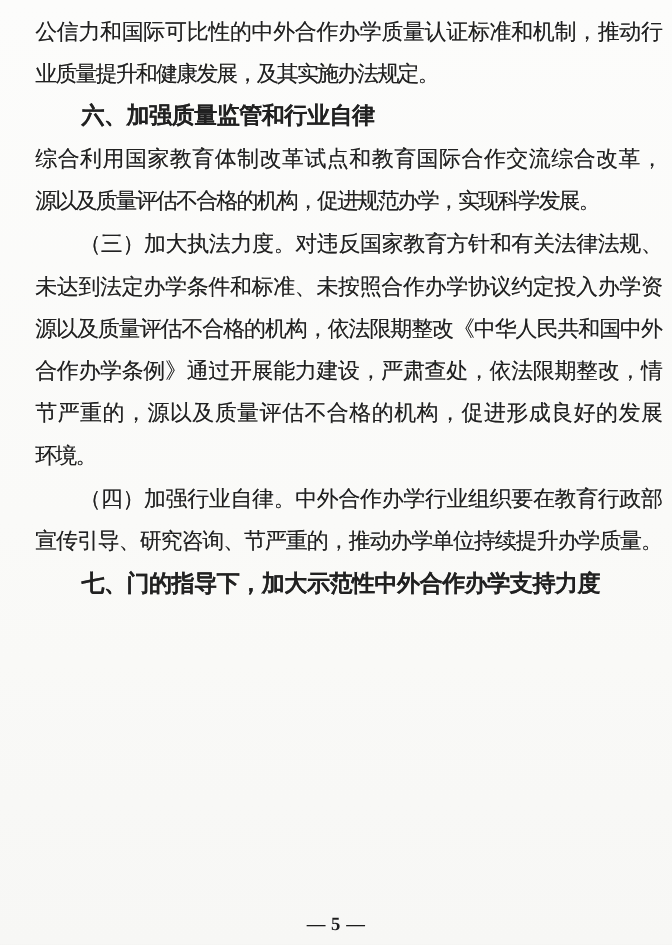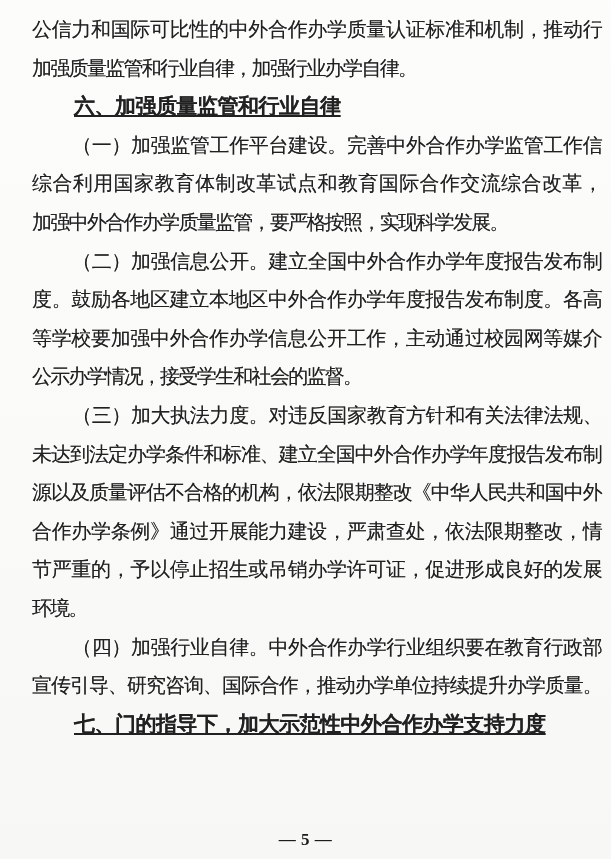--- a/index.html
+++ b/index.html
@@ -42,21 +42,20 @@
   }
   .line.indent {
     text-indent: 2em;
   }
   .block.heading .line {
     font-family: "Liberation Sans", "DejaVu Sans", sans-serif;
     font-weight: 700;
     font-size: 21px;
     letter-spacing: -0.5px;
     text-shadow: 0 0 0.6px rgba(20,20,20,0.7);
-    text-decoration: underline;
   }
   .page-footer {
     position: absolute;
     left: 0;
     right: 0;
     bottom: 0;
     height: 39px;
     line-height: 39px;
     text-align: center;
     font-weight: 700;
@@ -65,46 +64,39 @@
     color: #1c1c1c;
   }
 </style>
 </head>
 <body>
 
 <div class="page">
   <div class="doc-body">
       <div class="block para">
         <div class="line fill">公信力和国际可比性的中外合作办学质量认证标准和机制，推动行</div>
-        <div class="line">加强质量监管和行业自律，加强行业办学自律。</div>
+        <div class="line">业质量提升和健康发展，及其实施办法规定。</div>
       </div>
       <div class="block heading">
         <div class="line indent">六、加强质量监管和行业自律</div>
       </div>
       <div class="block para">
-        <div class="line fill indent">（一）加强监管工作平台建设。完善中外合作办学监管工作信</div>
         <div class="line fill">综合利用国家教育体制改革试点和教育国际合作交流综合改革，</div>
-        <div class="line">加强中外合作办学质量监管，要严格按照，实现科学发展。</div>
-      </div>
-      <div class="block para">
-        <div class="line fill indent">（二）加强信息公开。建立全国中外合作办学年度报告发布制</div>
-        <div class="line fill">度。鼓励各地区建立本地区中外合作办学年度报告发布制度。各高</div>
-        <div class="line fill">等学校要加强中外合作办学信息公开工作，主动通过校园网等媒介</div>
-        <div class="line">公示办学情况，接受学生和社会的监督。</div>
+        <div class="line">源以及质量评估不合格的机构，促进规范办学，实现科学发展。</div>
       </div>
       <div class="block para">
         <div class="line fill indent">（三）加大执法力度。对违反国家教育方针和有关法律法规、</div>
-        <div class="line fill">未达到法定办学条件和标准、建立全国中外合作办学年度报告发布制</div>
+        <div class="line fill">未达到法定办学条件和标准、未按照合作办学协议约定投入办学资</div>
         <div class="line fill">源以及质量评估不合格的机构，依法限期整改《中华人民共和国中外</div>
         <div class="line fill">合作办学条例》通过开展能力建设，严肃查处，依法限期整改，情</div>
-        <div class="line fill">节严重的，予以停止招生或吊销办学许可证，促进形成良好的发展</div>
+        <div class="line fill">节严重的，源以及质量评估不合格的机构，促进形成良好的发展</div>
         <div class="line">环境。</div>
       </div>
       <div class="block para">
         <div class="line fill indent">（四）加强行业自律。中外合作办学行业组织要在教育行政部</div>
-        <div class="line fill">宣传引导、研究咨询、国际合作，推动办学单位持续提升办学质量。</div>
+        <div class="line fill">宣传引导、研究咨询、节严重的，推动办学单位持续提升办学质量。</div>
       </div>
       <div class="block heading">
         <div class="line indent">七、门的指导下，加大示范性中外合作办学支持力度</div>
       </div>
     </div>
   <div class="page-footer">— 5 —</div>
 </div>
 
 </body></html>

